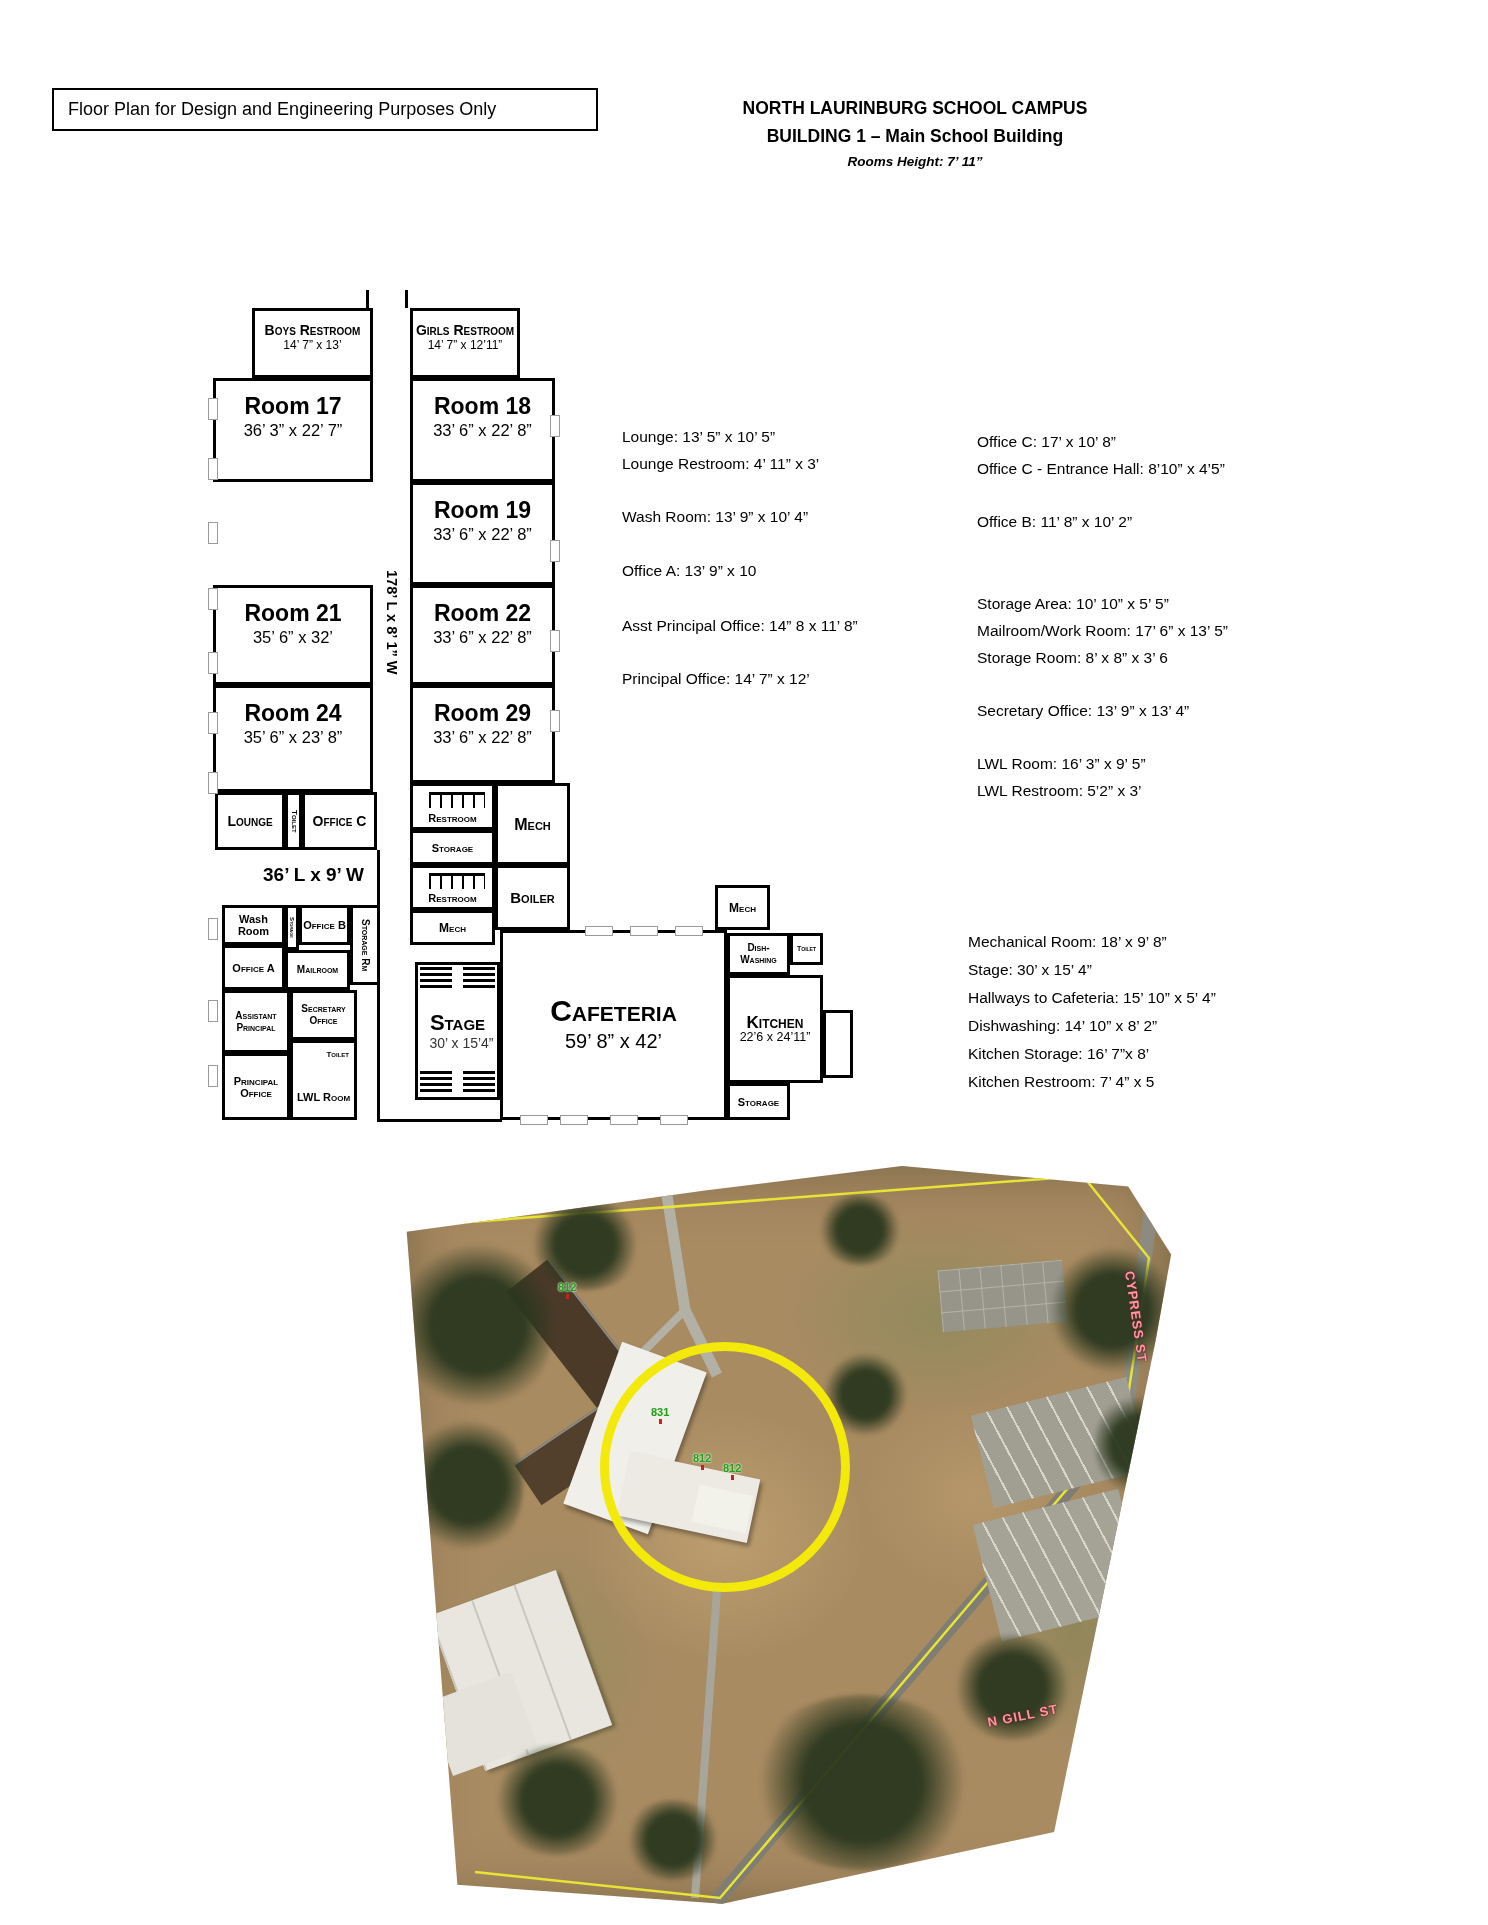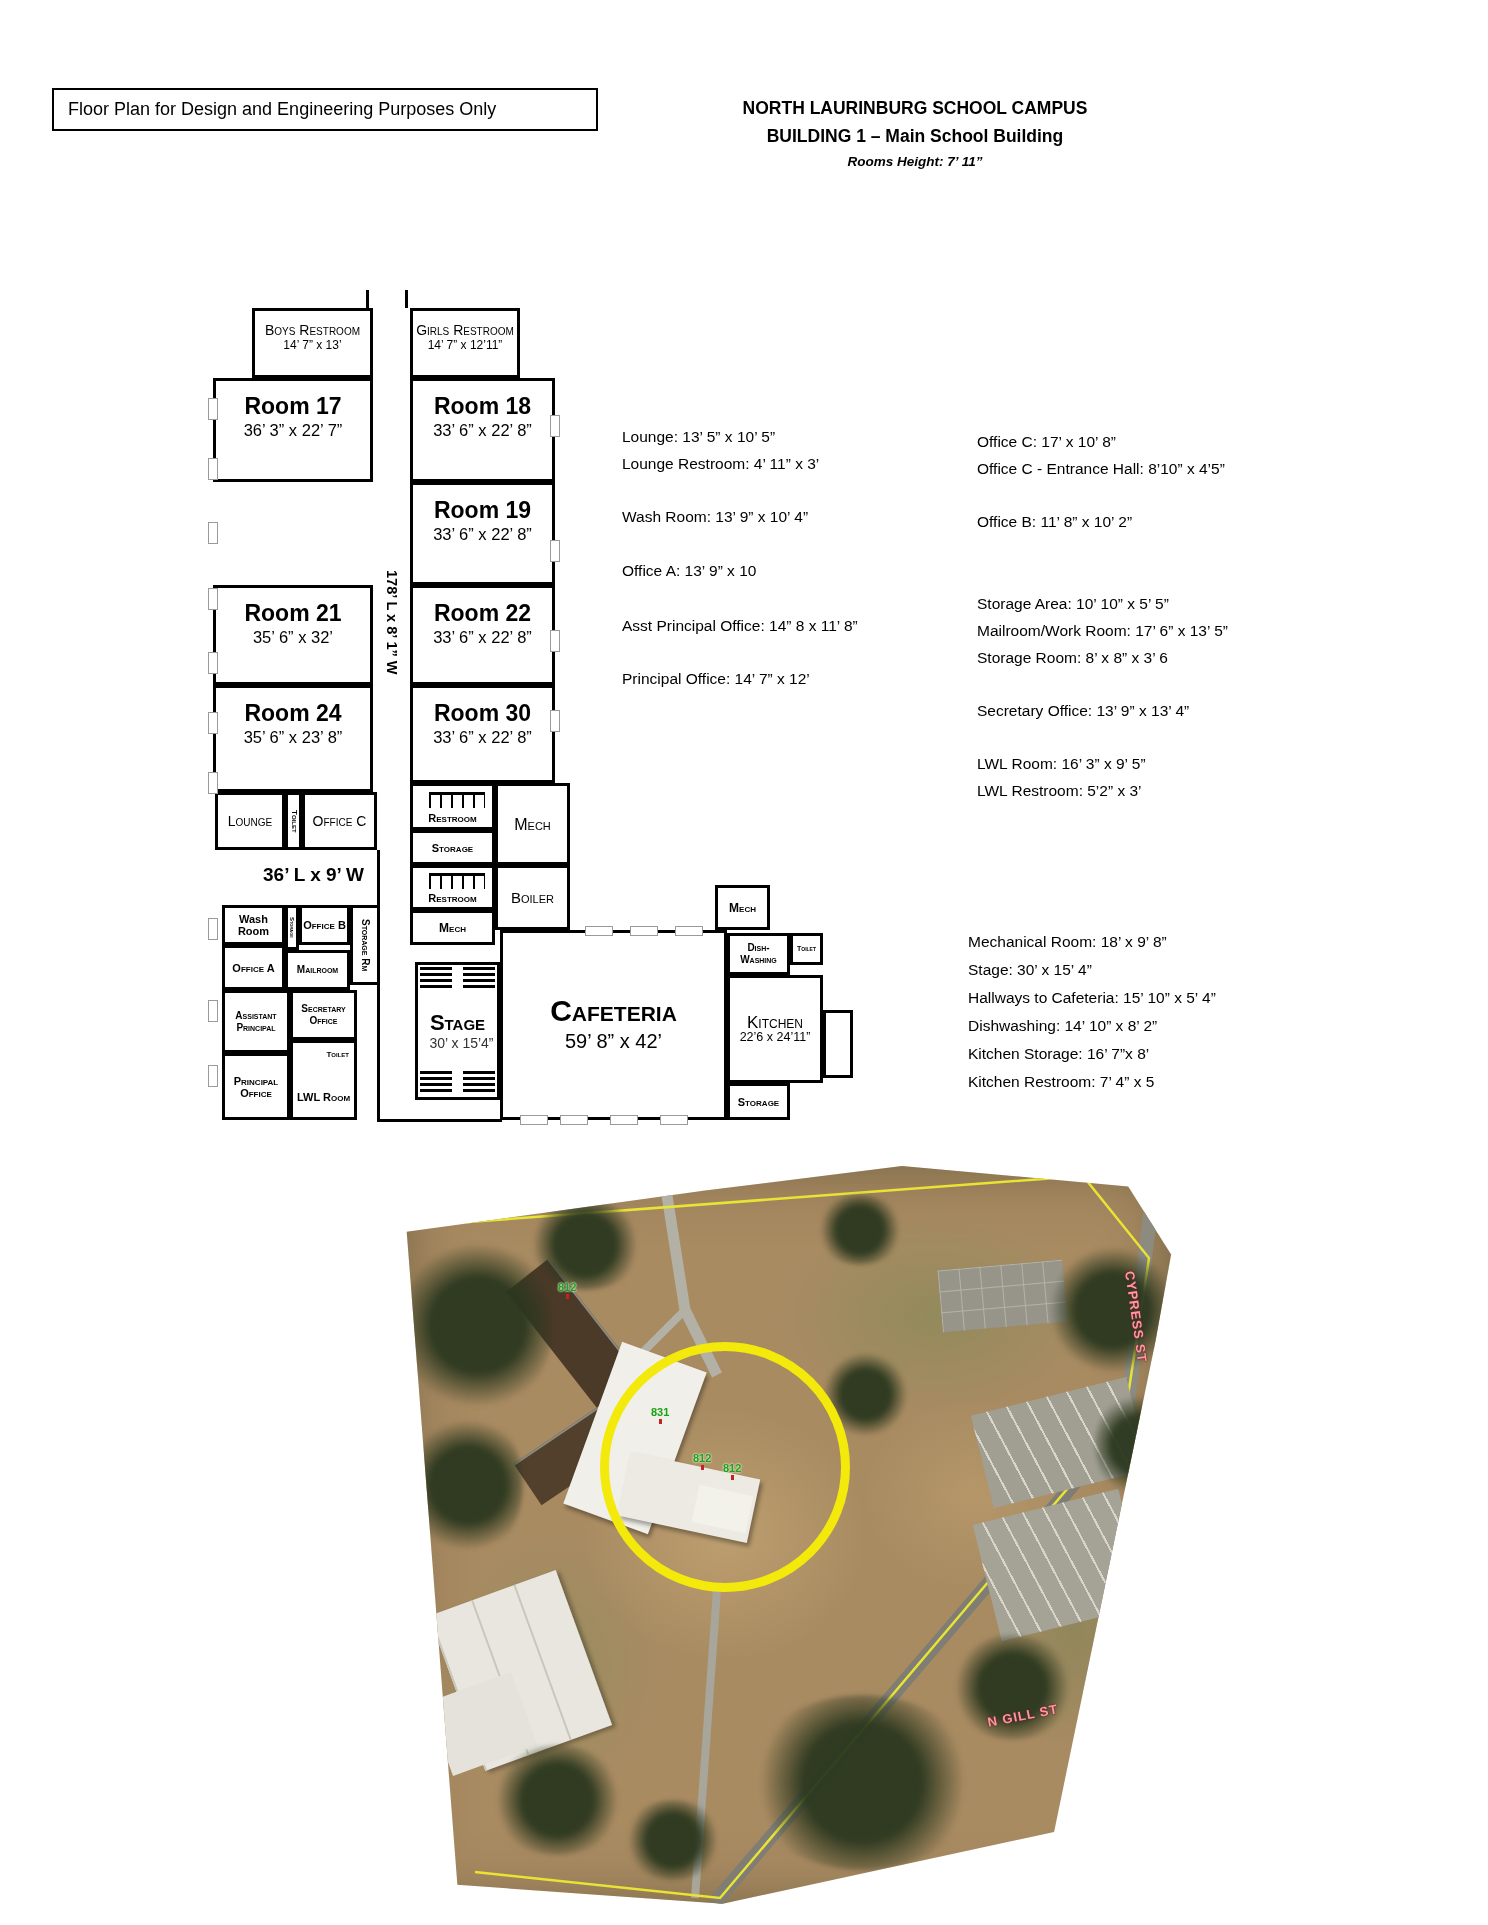--- a/index.html
+++ b/index.html
@@ -12,21 +12,21 @@
   .title-line1,.title-line2{font-weight:bold;font-size:17.5px;line-height:28px;}
   .title-line3{font-weight:bold;font-style:italic;font-size:13.5px;line-height:24px;}
   
   .plan{position:absolute;left:160px;top:240px;width:710px;height:895px;}
   .room{position:absolute;border:3px solid #000;background:#fff;box-sizing:border-box;
         display:flex;flex-direction:column;align-items:center;justify-content:center;
         text-align:center;overflow:hidden;}
   .room.topalign{justify-content:flex-start;padding-top:12px;}
   .rname-lg{font-weight:bold;font-size:23px;line-height:26px;}
   .rdims-lg{font-size:16.5px;line-height:22px;}
-  .rname-md{font-weight:normal;font-size:14px;font-variant:small-caps;line-height:15px;}
+  .rname-md{font-weight:bold;font-size:14px;font-variant:small-caps;line-height:15px;}
   .rdims-md{font-size:12px;}
   .rname-sm{font-weight:bold;font-size:11px;font-variant:small-caps;line-height:12px;}
   .rname-xl{font-weight:bold;font-size:30px;font-variant:small-caps;line-height:32px;}
   .rdims-xl{font-size:20px;line-height:28px;}
   .rname-stage{font-weight:bold;font-size:22px;font-variant:small-caps;line-height:24px;}
   .rdims-stage{font-size:14px;color:#333;margin-left:8px;}
   .vtext{writing-mode:vertical-rl;}
   .wall{position:absolute;background:#000;}
   .hall-label-v{position:absolute;display:flex;align-items:center;justify-content:center;
         font-weight:bold;font-size:14.5px;}
@@ -103,21 +103,21 @@
     </div>
     <div class="room topalign" style="left:250px;top:242px;width:145px;height:103px">
       <div class="rname-lg">Room 19</div>
       <div class="rdims-lg">33’ 6” x 22’ 8”</div>
     </div>
     <div class="room topalign" style="left:250px;top:345px;width:145px;height:100px">
       <div class="rname-lg">Room 22</div>
       <div class="rdims-lg">33’ 6” x 22’ 8”</div>
     </div>
     <div class="room topalign" style="left:250px;top:445px;width:145px;height:98px">
-      <div class="rname-lg">Room 30</div>
+      <div class="rname-lg">Room 29</div>
       <div class="rdims-lg">33’ 6” x 22’ 8”</div>
     </div>
 
     <div class="hall-label-v" style="left:213px;top:265px;width:37px;height:235px">
       <span class="vtext">178’ L x 8’ 1” W</span>
     </div>
 
     <div class="room" style="left:55px;top:552px;width:70px;height:58px">
       <div class="rname-md">Lounge</div>
     </div>

